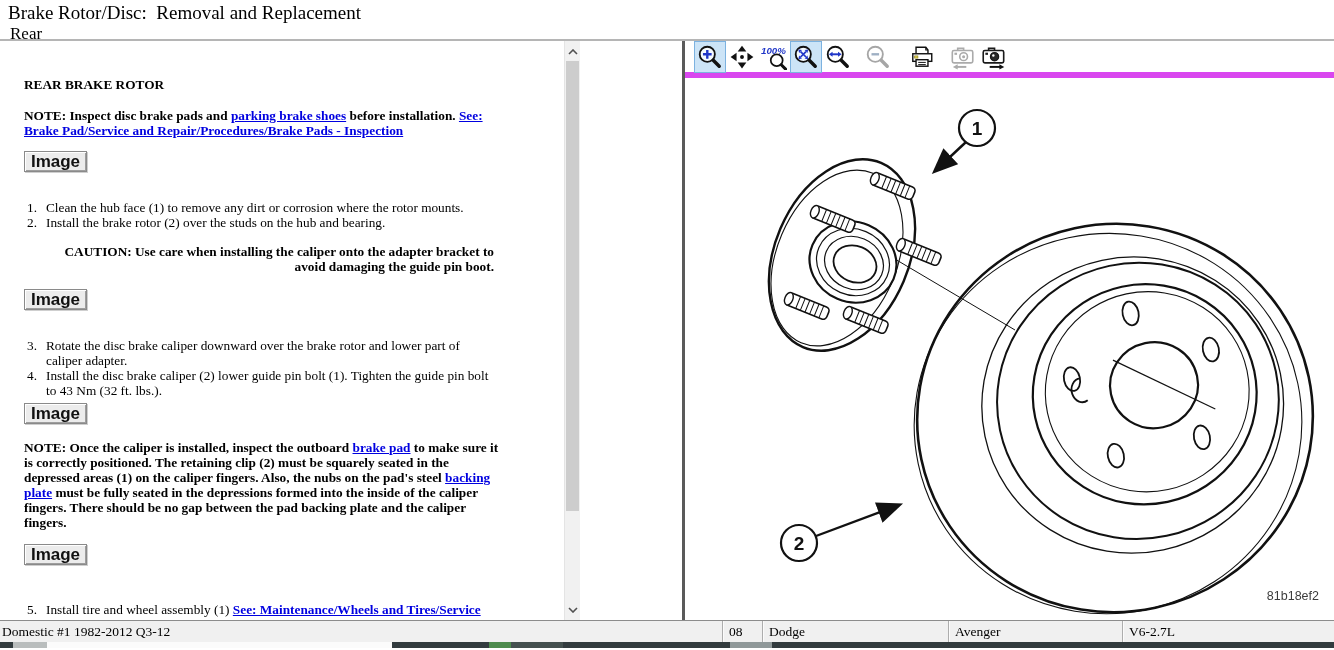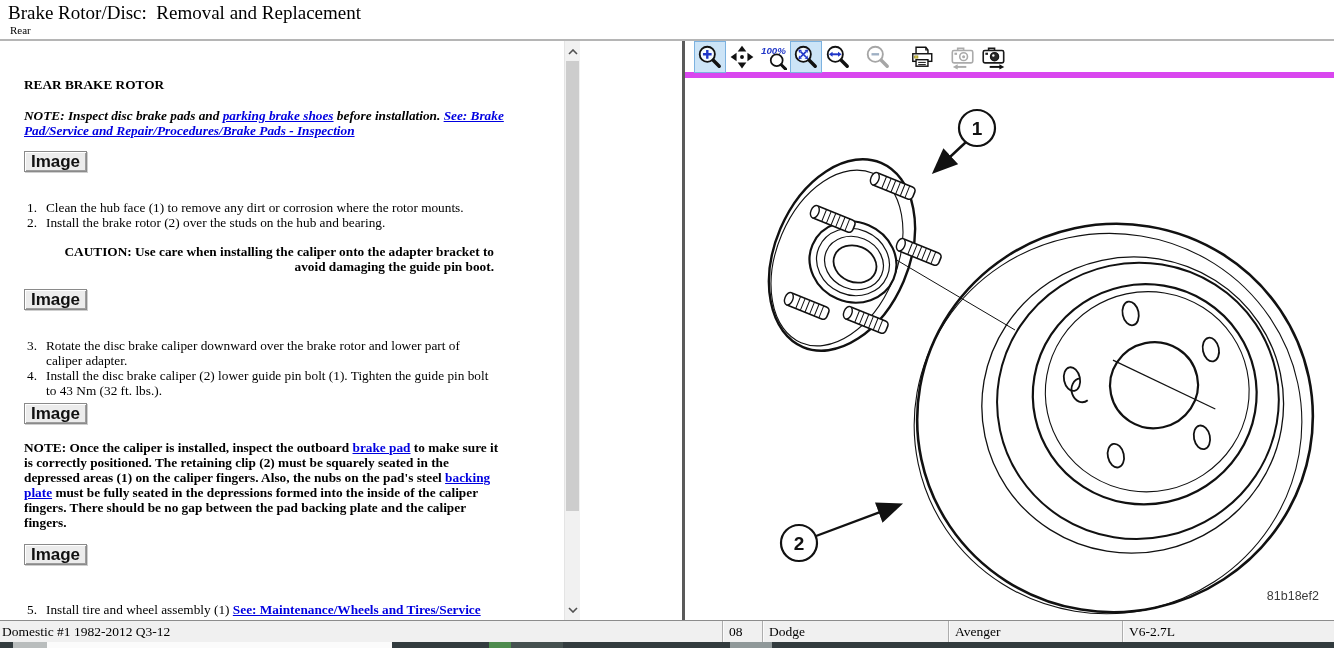--- a/index.html
+++ b/index.html
@@ -3,31 +3,31 @@
 <meta charset="utf-8">
 <style>
   * { margin:0; padding:0; box-sizing:border-box; }
   html,body { width:1334px; height:650px; overflow:hidden; background:#fff;
               font-family:"Liberation Serif", serif; }
 
   
   .header { height:41px; background:#fff; padding:2px 0 0 8px;
             border-bottom:2px solid #b5b5b5; }
   .title { font-size:19px; color:#000; white-space:pre; line-height:22px; }
-  .subtitle { font-size:11px; color:#000; margin-left:2px; }
+  .subtitle { font-size:17px; color:#000; margin-left:2px; }
 
   
   .main { height:579px; display:flex; }
 
   
   .left-panel { width:682px; background:#fff; display:flex; }
   .content { width:564px; overflow:hidden; font-size:13.3px; line-height:15px; color:#000; }
   .heading { font-weight:bold; margin:36px 0 0 24px; }
   .para { margin-left:24px; width:482px; }
-  .note1 { margin-top:16px; font-weight:bold;font-style:italic; }
+  .note1 { margin-top:16px; font-weight:bold; }
   .note2 { margin-top:16px; font-weight:bold; }
   .lnk { color:#0000e0; text-decoration:underline; cursor:pointer; }
   .b { font-weight:bold; }
   .img-btn { width:63px; height:21px; margin:13px 0 0 24px; background:#ececec;
              border:1px solid #8a8a8a;
              box-shadow:inset 1px 1px 0 #ffffff, inset -1px -1px 0 #9e9e9e, 1px 1px 0 #cfcfcf;
              font-family:"Liberation Sans",sans-serif; font-weight:bold; font-size:17px;
              color:#111; display:flex; align-items:center; justify-content:center; cursor:pointer; }
   .mt15 { margin-top:15px; } .mt5 { margin-top:5px; } .mt14 { margin-top:14px; }
   .steps { margin-top:28px; }

